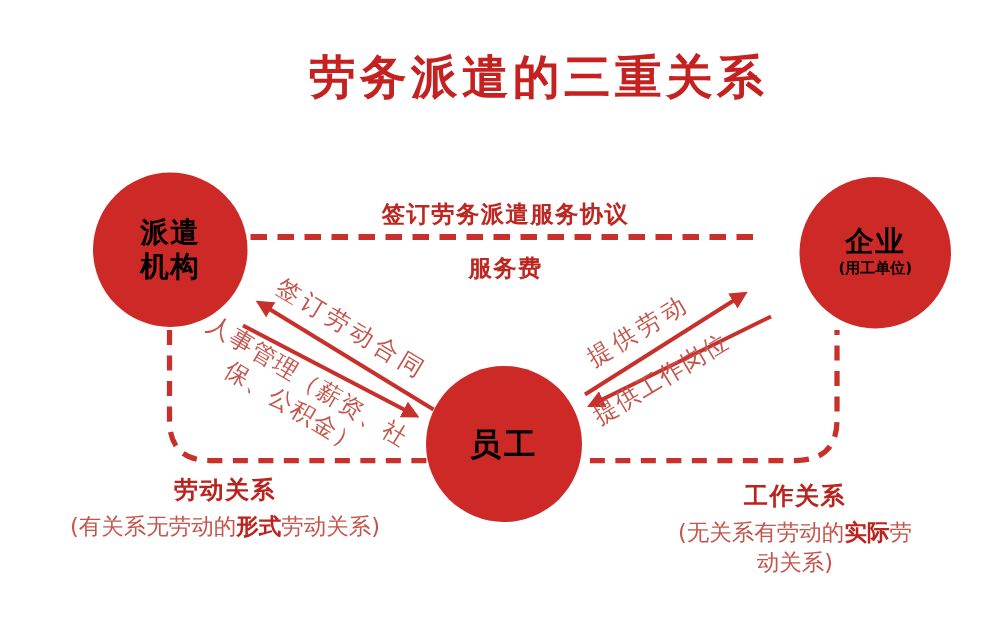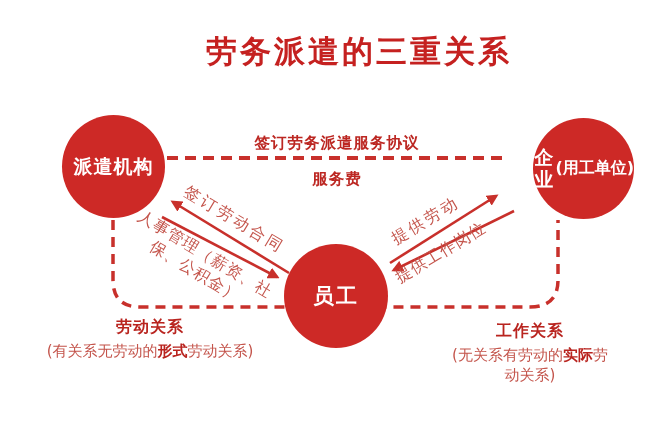--- a/index.html
+++ b/index.html
@@ -15,29 +15,29 @@
     position: absolute; left: 0; top: 31px; width: 632px;
     text-align: center;
     font-size: 31px; font-weight: bold; letter-spacing: 3px;
     color: #c52120; white-space: nowrap; padding-left: 43px;
   }
 
   svg.connectors { position: absolute; left: 0; top: 0; }
 
   .node {
     position: absolute; border-radius: 50%;
-    background: #cd2926; color: #ffffff;
-    display: flex; flex-direction: row;
+    background: #cd2926; color: #000000;
+    display: flex; flex-direction: column;
     align-items: center; justify-content: center;
     text-align: center; font-weight: bold;
   }
   .node-agency   { left: 62px;  top: 115px; width: 103px; height: 103px; font-size: 19px; line-height: 1.18; letter-spacing: 1px; }
   .node-enterprise { left: 533px; top: 118px; width: 101px; height: 101px; }
   .node-enterprise .l1 { font-size: 19px; line-height: 1.15; letter-spacing: 1px; }
-  .node-enterprise .l2 { font-size: 16px; line-height: 1.3; white-space: nowrap; }
+  .node-enterprise .l2 { font-size: 10px; line-height: 1.3; white-space: nowrap; }
   .node-employee { left: 284px; top: 244px; width: 104px; height: 104px; font-size: 21px; letter-spacing: 2px; }
 
   .lbl {
     position: absolute; color: #bc2722; font-weight: bold;
     white-space: nowrap;
   }
   .lbl-agreement  { left: 0; top: 133px; width: 674px; text-align: center; font-size: 15.5px; letter-spacing: 1px; }
   .lbl-servicefee { left: 0; top: 169px; width: 674px; text-align: center; font-size: 15.5px; letter-spacing: 1px; }
 
   .rot {

